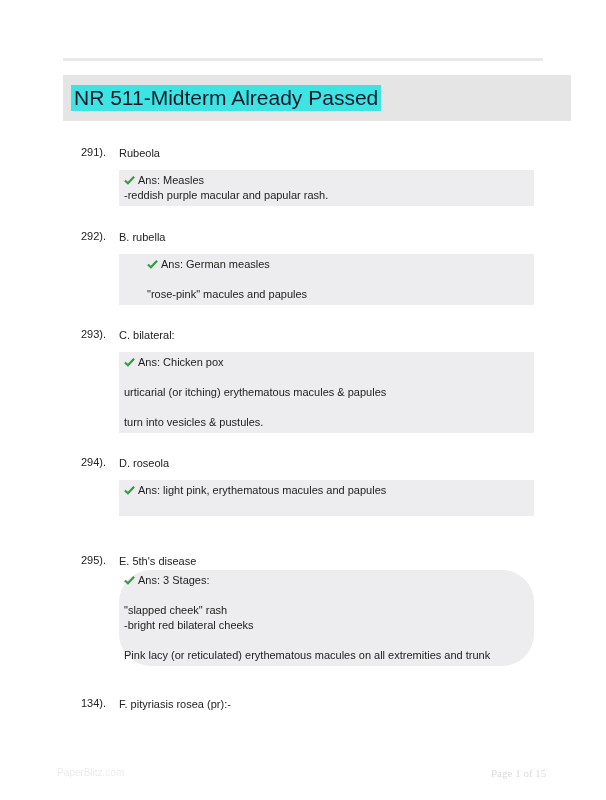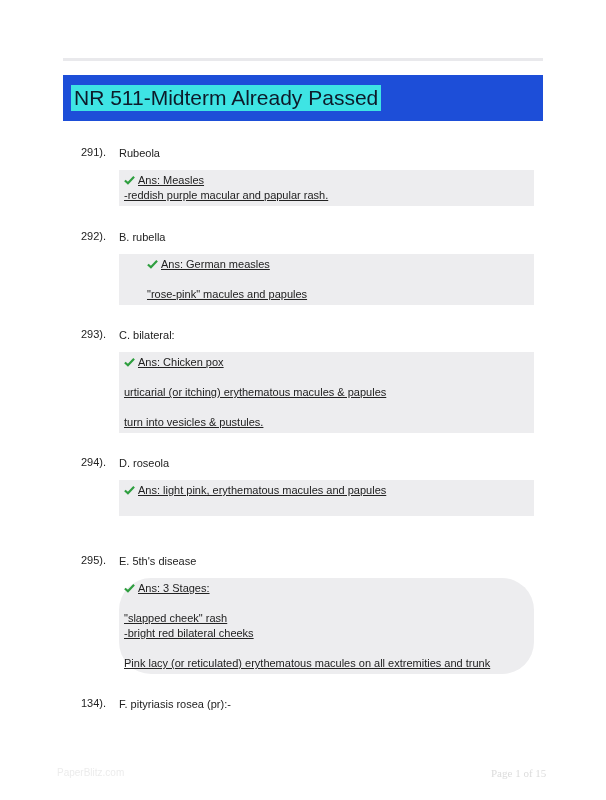--- a/index.html
+++ b/index.html
@@ -6,42 +6,43 @@
     body {
       width: 606px; height: 800px; position: relative; overflow: hidden;
       font-family: "Liberation Sans", sans-serif; color: #1a1a1a;
     }
     .top-rule {
       position: absolute; left: 63px; top: 58px; width: 480px; height: 3px;
       background: #e9e9ec;
     }
     .title-box {
       position: absolute; left: 63px; top: 75px; width: 480px; height: 46px;
-      background: #1d4ed8;
+      background: #e5e5e5;
+      padding-left: 28px;
     }
     .title-highlight {
       position: absolute; left: 8px; top: 10px; height: 26px;
       padding: 0 3px; background: #3ee4e4;
       font-size: 21px; line-height: 26px; color: #0d1a2a;
       white-space: nowrap;
     }
     .q {
       position: absolute; left: 0; width: 606px;
     }
     .q-num {
       position: absolute; left: 81px; top: 0; font-size: 11px; color: #222;
     }
     .q-text {
       position: absolute; left: 119px; top: 1px; font-size: 11px; color: #222;
     }
     .ans-box {
       position: absolute; left: 119px; width: 415px; background: #ededef;
       padding: 3px 5px; box-sizing: border-box; font-size: 11px; color: #222;
     }
-    .ans-line { height: 15px; line-height: 15px; white-space: nowrap; text-decoration: underline; }
+    .ans-line { height: 15px; line-height: 15px; white-space: nowrap; }
     .ans-line.blank { height: 15px; }
     .check {
       display: inline-block; width: 11px; height: 10px; margin-right: 3px;
       vertical-align: -1px;
     }
     .footer-left {
       position: absolute; left: 57px; top: 767px; font-size: 10px; color: #ececec;
     }
     .footer-right {
       position: absolute; left: 491px; top: 767px; font-size: 11px; color: #dcdcdc;
@@ -98,21 +99,21 @@
       <div class="ans-box" style="top: 24px;">
         <div class="ans-line"><svg class="check" viewBox="0 0 12 10">
             <path d="M1 5.5 L4.3 8.5 L11 1.5" fill="none" stroke="#2e9e3f" stroke-width="2.4"></path>
           </svg><span>Ans: light pink, erythematous macules and papules</span></div>
         <div class="ans-line blank"></div>
       </div>
     </div>
     <div class="q" style="top: 554px;">
       <span class="q-num">295).</span>
       <span class="q-text">E. 5th's disease</span>
-      <div class="ans-box" style="top: 24px; border-radius: 32px;">
+      <div class="ans-box" style="top: 16px; border-radius: 32px;">
         <div class="ans-line"><svg class="check" viewBox="0 0 12 10">
             <path d="M1 5.5 L4.3 8.5 L11 1.5" fill="none" stroke="#2e9e3f" stroke-width="2.4"></path>
           </svg><span>Ans: 3 Stages:</span></div>
         <div class="ans-line blank"></div>
         <div class="ans-line">"slapped cheek" rash</div>
         <div class="ans-line">-bright red bilateral cheeks</div>
         <div class="ans-line blank"></div>
         <div class="ans-line">Pink lacy (or reticulated) erythematous macules on all extremities and trunk</div>
       </div>
     </div>

